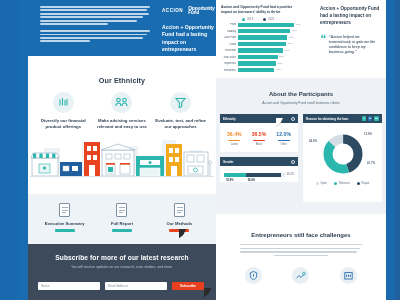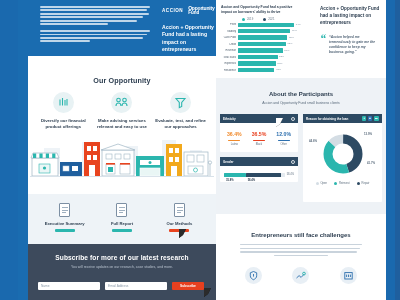--- a/index.html
+++ b/index.html
@@ -181,21 +181,21 @@
         <div class="logo-of">
           <span class="l1">Opportunity</span>
           <span class="l2">Fund</span>
         </div>
       </div>
 
       <div class="hero-head">Accion + Opportunity Fund had a lasting impact on entrepreneurs</div>
     </div>
 
     <div class="white-card">
-      <div style="padding-top:20px" class="sec-title">Our Opportunity</div>
+      <div style="padding-top:20px" class="sec-title">Our Ethnicity</div>
 
       <div class="priorities">
         <div class="pri">
           <div class="pri-ico">
             <svg width="21" height="21" viewBox="0 0 21 21">
                 <g fill="none" stroke="#2bb6ae" stroke-width="1.1">
               <line x1="7" y1="13.5" x2="7" y2="7.5"></line>
                   <line x1="9.5" y1="13.5" x2="9.5" y2="6"></line>
               <line x1="12" y1="13.5" x2="12" y2="8"></line>
                   <line x1="14" y1="13.5" x2="14" y2="7"></line>

